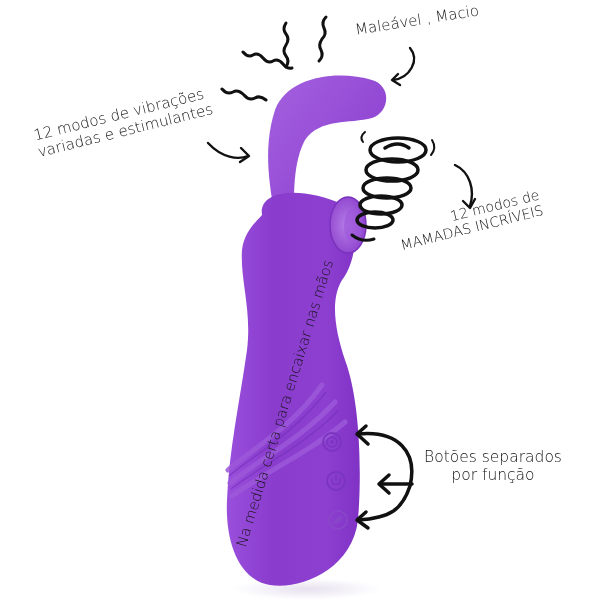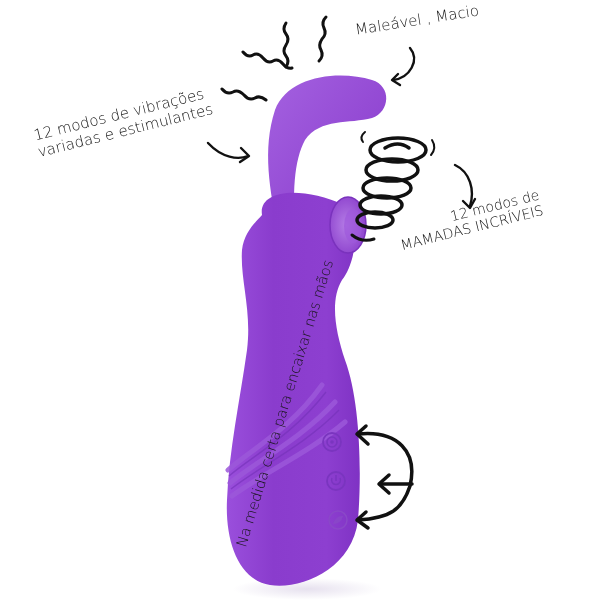--- a/index.html
+++ b/index.html
@@ -122,13 +122,17 @@
 
   <div class="label lbl-suck">
     <div style="padding-left:30px">12 modos de</div>
     <div>MAMADAS INCRÍVEIS</div>
   </div>
 
   <div class="label lbl-hand">
     <span>Na medida certa para encaixar nas mãos</span>
   </div>
 
+  <div class="label lbl-buttons">
+    <div>Botões separados</div>
+    <div>por função</div>
+  </div>
 </div>
 
 </body></html>

